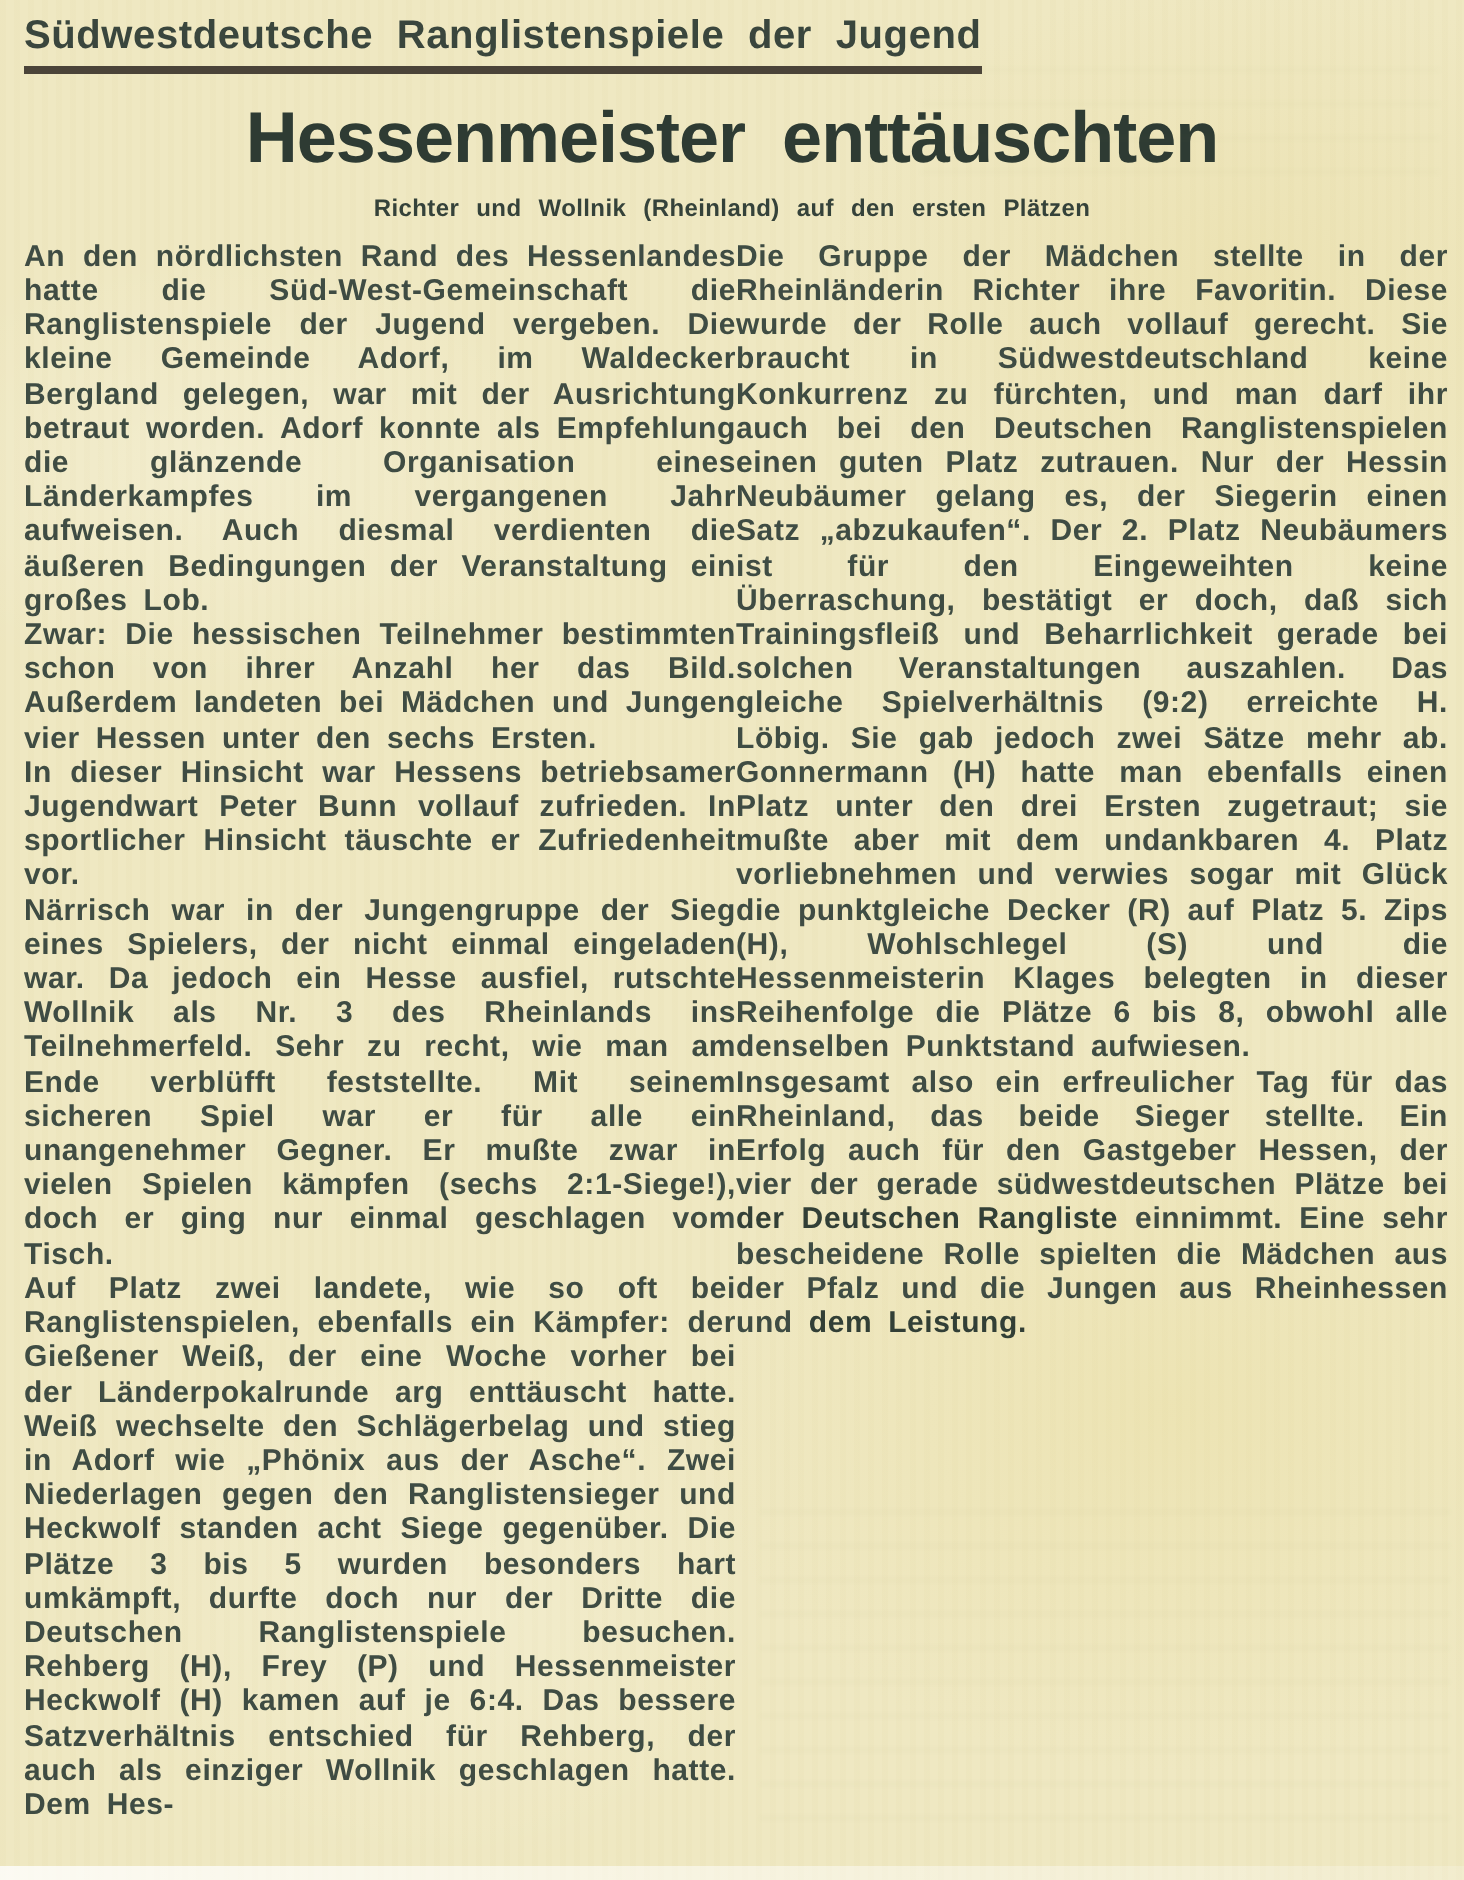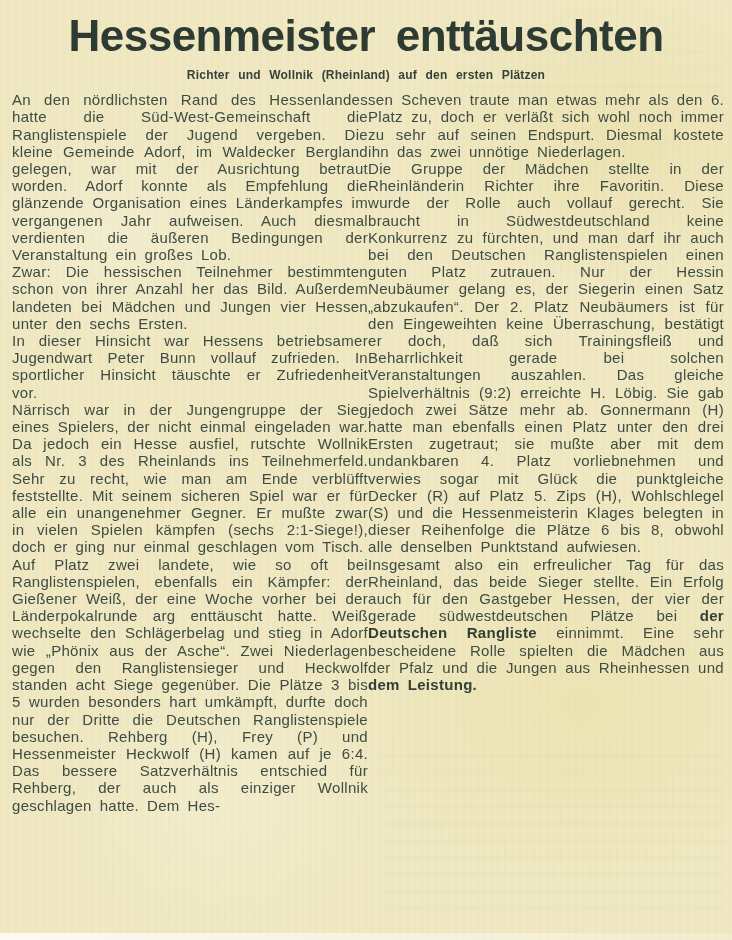--- a/index.html
+++ b/index.html
@@ -23,35 +23,36 @@
     margin:7px 0 0 12px;
     font-size:20px; font-weight:bold;
     color:#3a463d;
     letter-spacing:0.3px; word-spacing:6px;
     padding-bottom:3px;
     border-bottom:4px solid #4b4439;
   }
   .headline {
     margin:13px 10px 0;
     text-align:center;
-    font-size:44px; font-weight:bold;
+    font-size:36px; font-weight:bold;
     color:#2e3b33;
     letter-spacing:-0.5px; word-spacing:9px;
     line-height:1.05;
   }
   .subheadline {
     margin:9px 10px 0;
     text-align:center;
     font-size:12px; font-weight:bold;
     color:#35423a;
     letter-spacing:0.2px; word-spacing:5px;
   }
   .columns {
     display:flex;
     padding:9px 8px 0 12px;
+    font-weight:bold;
   }
   .col {
     flex:1 1 0;
     min-width:0;
     text-align:justify;
     font-size:15px;
     line-height:17.2px;
     color:#3f4c43;
     word-spacing:3.5px;
     letter-spacing:0.3px;
@@ -73,34 +74,36 @@
     pointer-events:none;
     background:linear-gradient(to right, rgba(255,255,255,0.8), rgba(255,255,255,0.2));
   }
 </style>
 </head>
 <body>
 
 <div class="page">
 
   <header>
+    <div>
+      <span class="kicker">Südwestdeutsche Ranglistenspiele der Jugend</span>
+    </div>
     <h1 class="headline">Hessenmeister enttäuschten</h1>
     <h2 class="subheadline">Richter und Wollnik (Rheinland) auf den ersten Plätzen</h2>
   </header>
 
   <main class="columns">
     <div class="col">
       <p>An den nördlichsten Rand des Hessenlandes hatte die Süd-West-Gemeinschaft die Ranglistenspiele der Jugend vergeben. Die kleine Gemeinde Adorf, im Waldecker Bergland gelegen, war mit der Ausrichtung betraut worden. Adorf konnte als Empfehlung die glänzende Organisation eines Länderkampfes im vergangenen Jahr aufweisen. Auch diesmal verdienten die äußeren Bedingungen der Veranstaltung ein großes Lob.</p>
       <p>Zwar: Die hessischen Teilnehmer bestimmten schon von ihrer Anzahl her das Bild. Außerdem landeten bei Mädchen und Jungen vier Hessen unter den sechs Ersten.</p>
       <p>In dieser Hinsicht war Hessens betriebsamer Jugendwart Peter Bunn vollauf zufrieden. In sportlicher Hinsicht täuschte er Zufriedenheit vor.</p>
       <p>Närrisch war in der Jungengruppe der Sieg eines Spielers, der nicht einmal eingeladen war. Da jedoch ein Hesse ausfiel, rutschte Wollnik als Nr. 3 des Rheinlands ins Teilnehmerfeld. Sehr zu recht, wie man am Ende verblüfft feststellte. Mit seinem sicheren Spiel war er für alle ein unangenehmer Gegner. Er mußte zwar in vielen Spielen kämpfen (sechs 2:1-Siege!), doch er ging nur einmal geschlagen vom Tisch.</p>
       <p>Auf Platz zwei landete, wie so oft bei Ranglistenspielen, ebenfalls ein Kämpfer: der Gießener Weiß, der eine Woche vorher bei der Länderpokalrunde arg enttäuscht hatte. Weiß wechselte den Schlägerbelag und stieg in Adorf wie „Phönix aus der Asche“. Zwei Niederlagen gegen den Ranglistensieger und Heckwolf standen acht Siege gegenüber. Die Plätze 3 bis 5 wurden besonders hart umkämpft, durfte doch nur der Dritte die Deutschen Ranglistenspiele besuchen. Rehberg (H), Frey (P) und Hessenmeister Heckwolf (H) kamen auf je 6:4. Das bessere Satzverhältnis entschied für Rehberg, der auch als einziger Wollnik geschlagen hatte. Dem Hes-</p>
     </div>
     <div class="col">
-      <p>sen Scheven traute man etwas mehr als den 6. Platz zu, doch er verläßt sich wohl noch immer zu sehr auf seinen Endspurt. Diesmal kostete ihn das zwei unnötige Niederlagen.</p>
       <p>Die Gruppe der Mädchen stellte in der Rheinländerin Richter ihre Favoritin. Diese wurde der Rolle auch vollauf gerecht. Sie braucht in Südwestdeutschland keine Konkurrenz zu fürchten, und man darf ihr auch bei den Deutschen Ranglistenspielen einen guten Platz zutrauen. Nur der Hessin Neubäumer gelang es, der Siegerin einen Satz „abzukaufen“. Der 2. Platz Neubäumers ist für den Eingeweihten keine Überraschung, bestätigt er doch, daß sich Trainingsfleiß und Beharrlichkeit gerade bei solchen Veranstaltungen auszahlen. Das gleiche Spielverhältnis (9:2) erreichte H. Löbig. Sie gab jedoch zwei Sätze mehr ab. Gonnermann (H) hatte man ebenfalls einen Platz unter den drei Ersten zugetraut; sie mußte aber mit dem undankbaren 4. Platz vorliebnehmen und verwies sogar mit Glück die punktgleiche Decker (R) auf Platz 5. Zips (H), Wohlschlegel (S) und die Hessenmeisterin Klages belegten in dieser Reihenfolge die Plätze 6 bis 8, obwohl alle denselben Punktstand aufwiesen.</p>
       <p><span>Insgesamt also ein erfreulicher Tag für das Rheinland, das beide Sieger stellte. Ein Erfolg auch für den Gastgeber Hessen, der vier der gerade südwestdeutschen Plätze bei </span><b>der Deutschen Rangliste</b><span> einnimmt. Eine sehr bescheidene Rolle spielten die Mädchen aus der Pfalz und die Jungen aus Rheinhessen und </span><b>dem Leistung.</b></p>
     </div>
   </main>
 
   <div class="ghost ghost-a"></div>
   <div class="ghost ghost-b"></div>
   <div class="bottom-edge"></div>
 
 </div>

